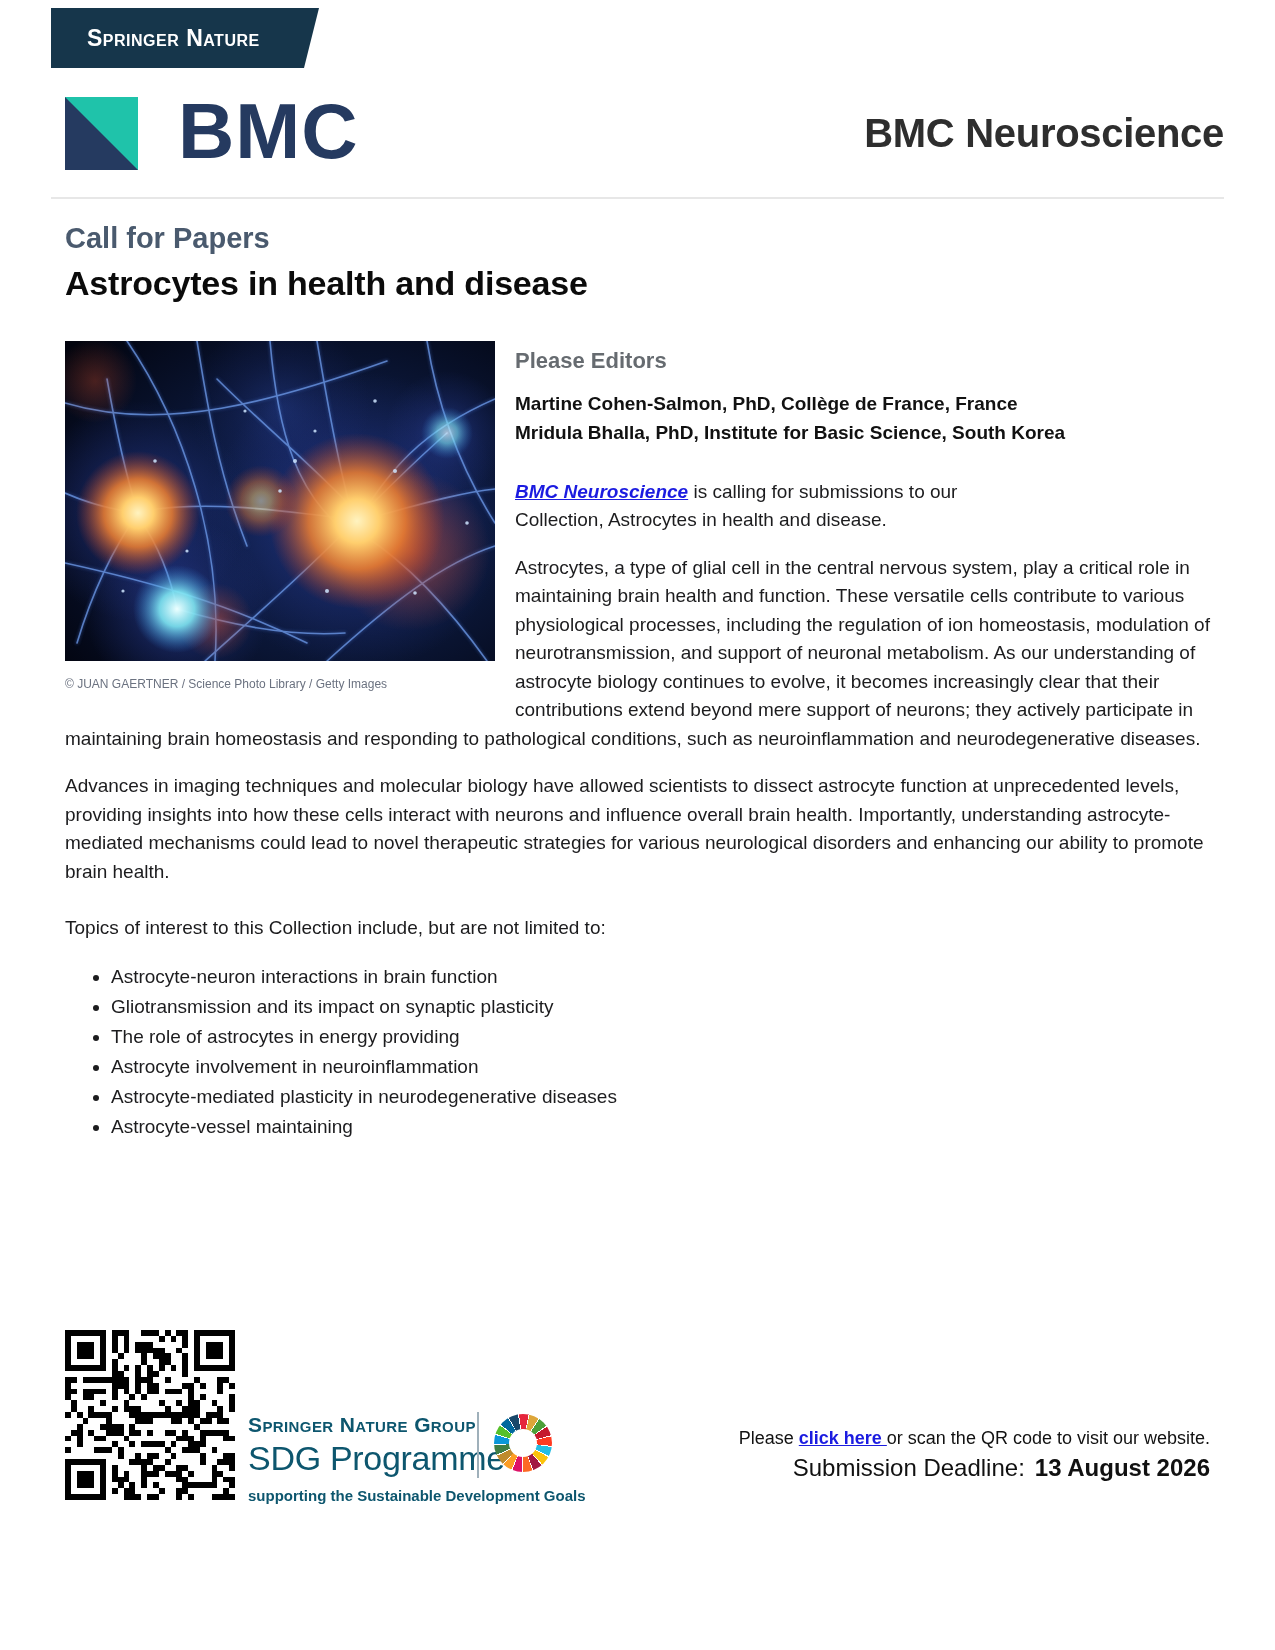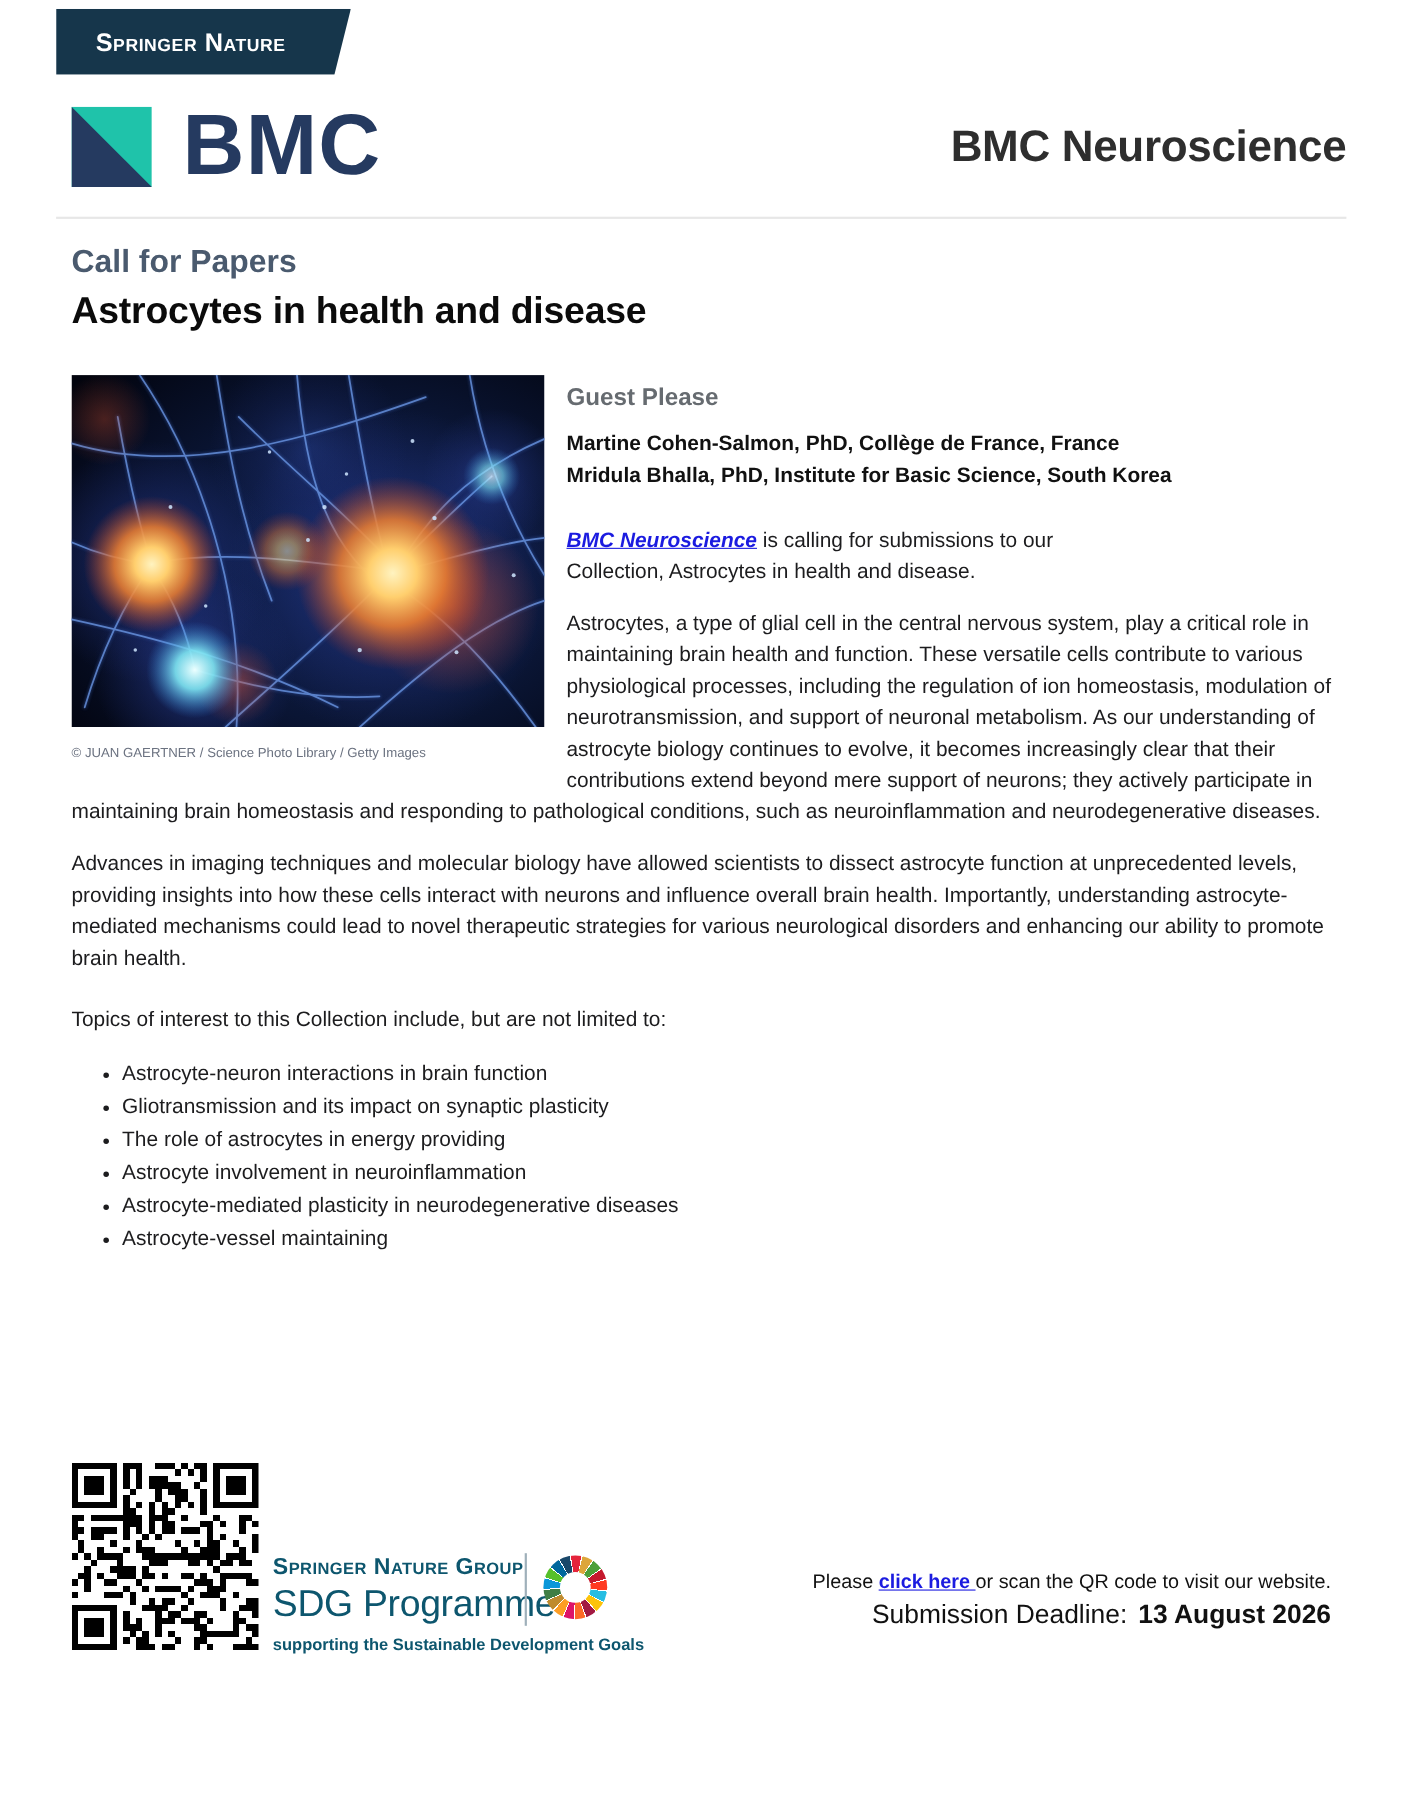--- a/index.html
+++ b/index.html
@@ -7,21 +7,21 @@
         font-family:"Liberation Sans","DejaVu Sans",sans-serif;color:#1c1c1e;}
   .content{padding:0 51px;}
 
   
   .sn-banner{margin-top:8px;width:268px;height:60px;background:var(--banner-bg,#16364b);
              clip-path:polygon(0 0,100% 0,calc(100% - 15px) 100%,0 100%);
              display:flex;align-items:center;}
   .sn-banner span{margin-left:36px;color:#fff;font-weight:700;font-size:23px;
                   font-variant:small-caps;letter-spacing:.5px;}
   .logo-row{margin-top:29px;display:flex;align-items:center;justify-content:space-between;}
-  .bmc-lockup{display:flex;align-items:center;gap:28px;margin-left:14px;}
+  .bmc-lockup{display:flex;align-items:center;gap:40px;margin-left:14px;}
   .bmc-mark{display:block;}
   .bmc-word{font-size:78px;font-weight:800;color:var(--navy,#253a60);line-height:1;
             letter-spacing:1px;margin-top:-6px;}
   .journal-title{font-size:40px;font-weight:600;color:#2e2e2e;letter-spacing:-.3px;}
   .rule{margin-top:27px;border-top:2px solid #e7e7e7;}
 
   
   .eyebrow{margin:23px 14px 0;font-size:29px;font-weight:700;color:var(--eyebrow,#4a5a6e);}
   .page-title{margin:9px 14px 0;font-size:34px;font-weight:800;color:#0b0b0b;letter-spacing:-.2px;}
 
@@ -168,21 +168,21 @@
               <circle cx="262" cy="250" r="2"></circle>
             <circle cx="180" cy="70" r="1.6"></circle>
               <circle cx="310" cy="60" r="1.8"></circle>
             <circle cx="402" cy="182" r="1.8"></circle>
               <circle cx="58" cy="250" r="1.6"></circle>
           </g>
         </svg>
         <div class="credit">© JUAN GAERTNER / Science Photo Library / Getty Images</div>
       </div>
 
-      <div class="ge-heading">Guest Please</div>
+      <div class="ge-heading">Please Editors</div>
       <div class="editors">
         <div>Martine Cohen-Salmon, PhD, Collège de France, France</div>
         <div>Mridula Bhalla, PhD, Institute for Basic Science, South Korea</div>
       </div>
 
       <p class="intro"><a class="link">BMC Neuroscience</a><span> is calling for submissions to our</span><br><span>Collection, Astrocytes in health and disease.</span></p>
 
       <p class="para1">Astrocytes, a type of glial cell in the central nervous system, play a critical role in maintaining brain health and function. These versatile cells contribute to various physiological processes, including the regulation of ion homeostasis, modulation of neurotransmission, and support of neuronal metabolism. As our understanding of astrocyte biology continues to evolve, it becomes increasingly clear that their contributions extend beyond mere support of neurons; they actively participate in maintaining brain homeostasis and responding to pathological conditions, such as neuroinflammation and neurodegenerative diseases.</p>
       <p class="para2">Advances in imaging techniques and molecular biology have allowed scientists to dissect astrocyte function at unprecedented levels, providing insights into how these cells interact with neurons and influence overall brain health. Importantly, understanding astrocyte-mediated mechanisms could lead to novel therapeutic strategies for various neurological disorders and enhancing our ability to promote brain health.</p>
 

